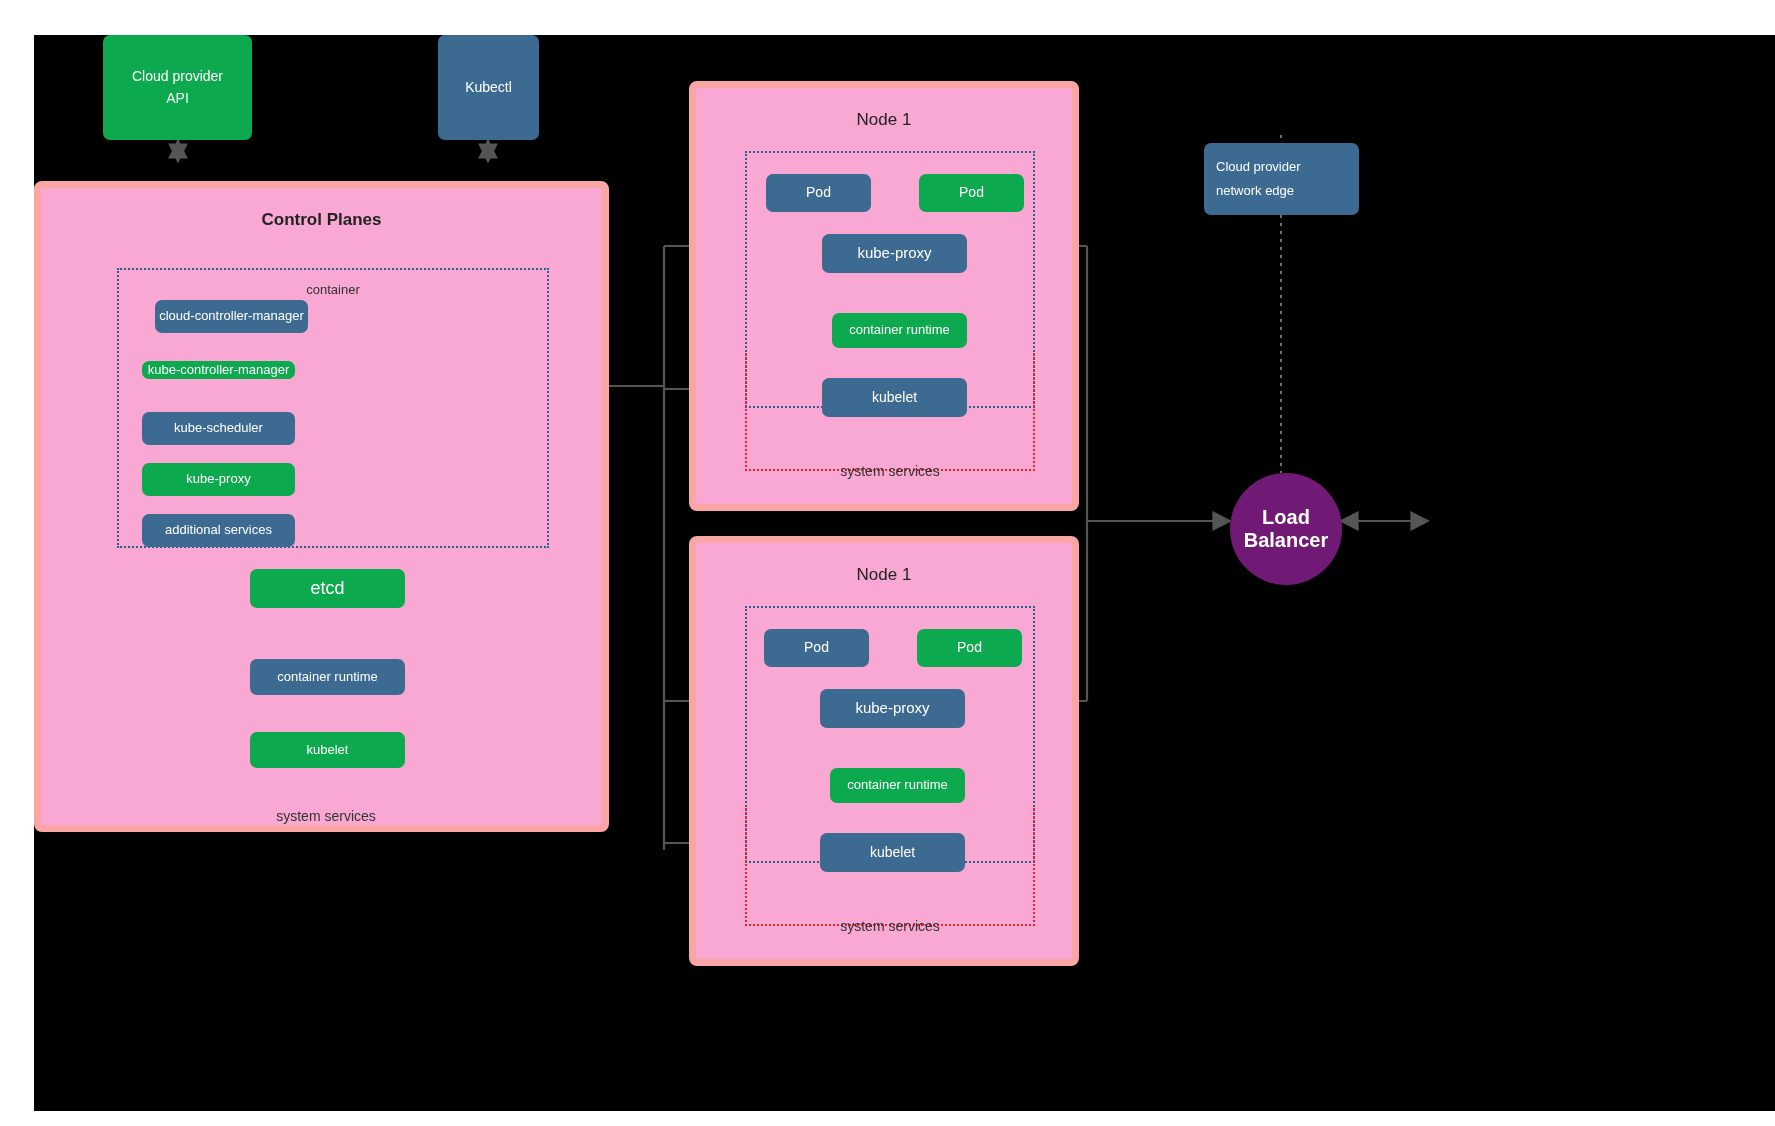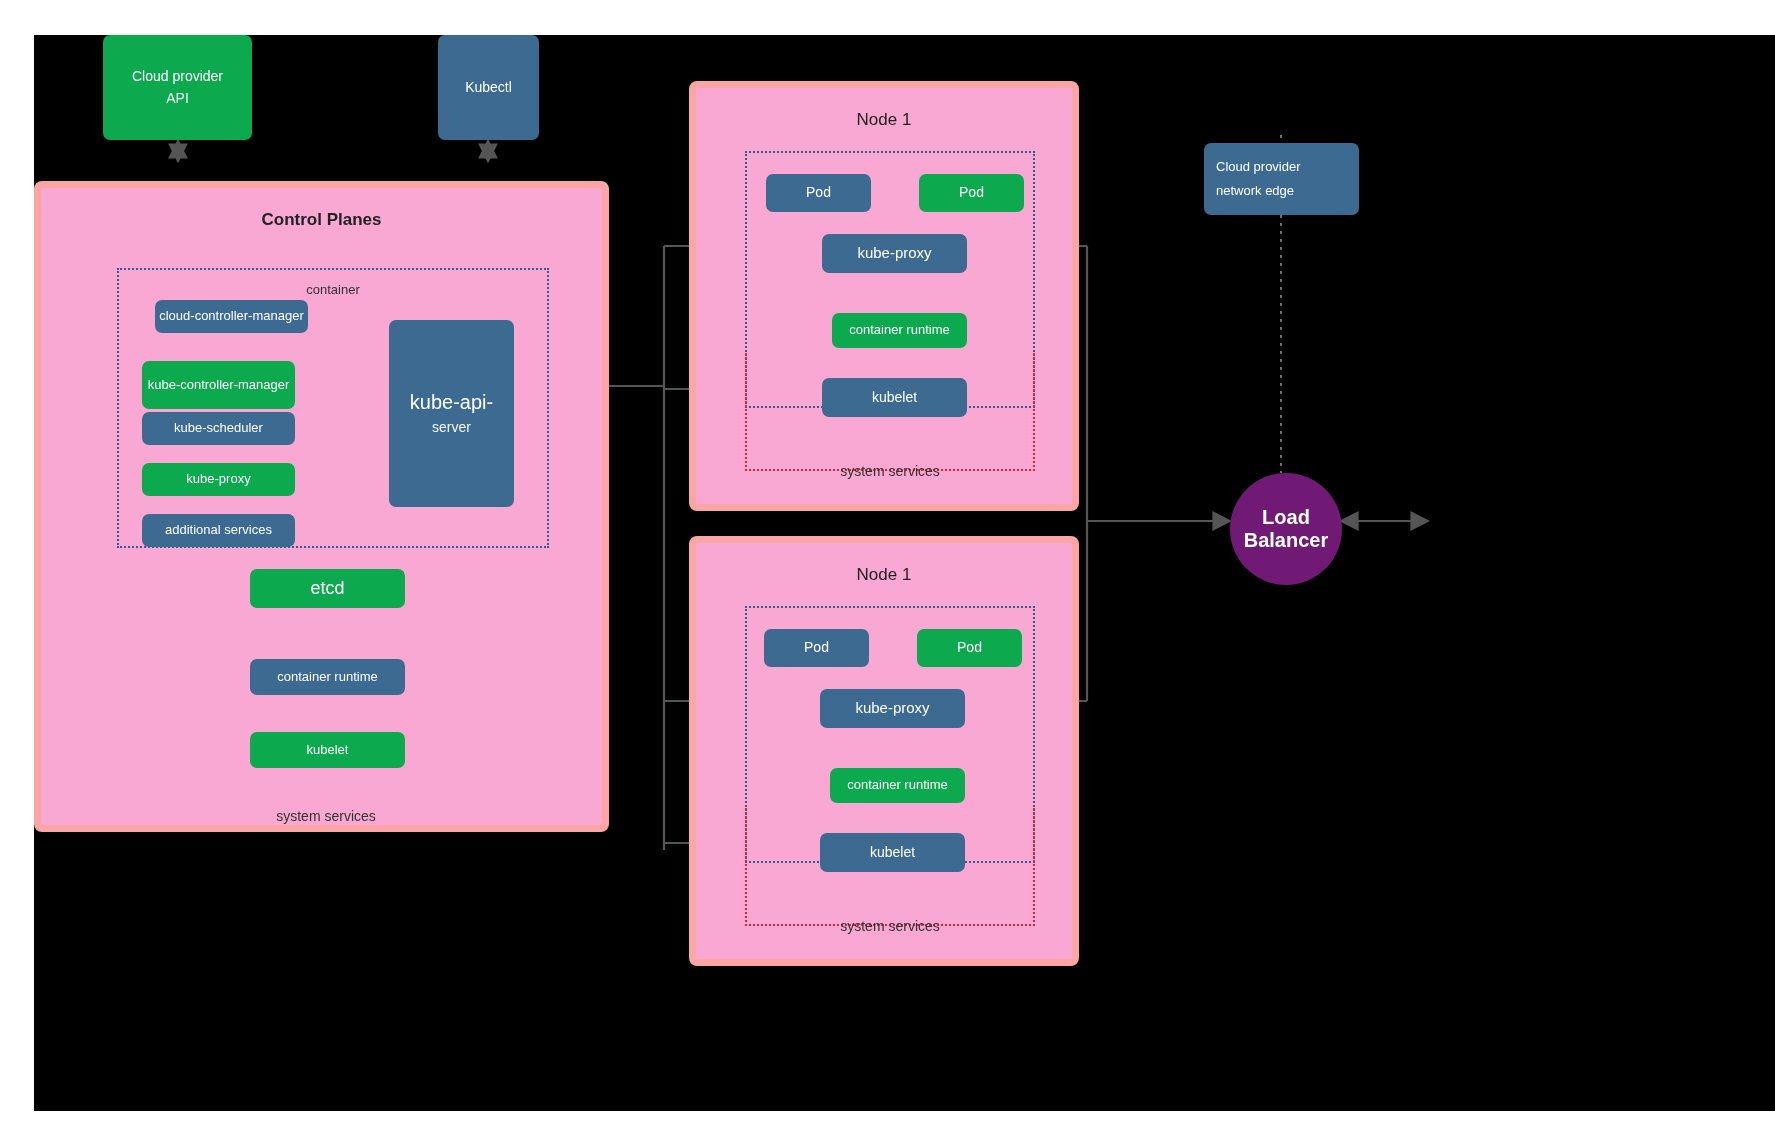--- a/index.html
+++ b/index.html
@@ -121,37 +121,33 @@
 
     <div class="panel" style="left:0px;top:146px;width:575px;height:651px;">
       <div class="panel-title t17 bold" style="top:22px;">Control Planes</div>
 
       <div class="dotted-blue" style="left:76px;top:80px;width:432px;height:280px;"></div>
       <div class="lbl t13" style="left:76px;top:94px;width:432px;">container</div>
 
       <div class="box blue" style="left:101px;top:112px;width:153px;height:33px;margin-left:13px;">
         <span class="t13">cloud-controller-manager</span>
       </div>
-      <div class="box green" style="left:101px;top:173px;width:153px;height:48px;justify-content:center;">
+      <div class="box green" style="left:101px;top:173px;width:153px;height:18px;justify-content:center;">
         <span class="t13">kube-controller-manager</span>
       </div>
       <div class="box blue" style="left:101px;top:224px;width:153px;height:33px;">
         <span class="t13">kube-scheduler</span>
       </div>
       <div class="box green" style="left:101px;top:275px;width:153px;height:33px;">
         <span class="t13">kube-proxy</span>
       </div>
       <div class="box blue" style="left:101px;top:326px;width:153px;height:33px;">
         <span class="t13">additional services</span>
       </div>
 
-      <div class="box blue" style="left:348px;top:132px;width:125px;height:187px;">
-        <span class="t20">kube-api-</span>
-        <span class="sub">server</span>
-      </div>
 
       <div class="box green" style="left:209px;top:381px;width:155px;height:39px;">
         <span class="t16">etcd</span>
       </div>
 
       <div class="box blue" style="left:209px;top:471px;width:155px;height:36px;">
         <span class="t13">container runtime</span>
       </div>
 
       <div class="box green" style="left:209px;top:544px;width:155px;height:36px;">

